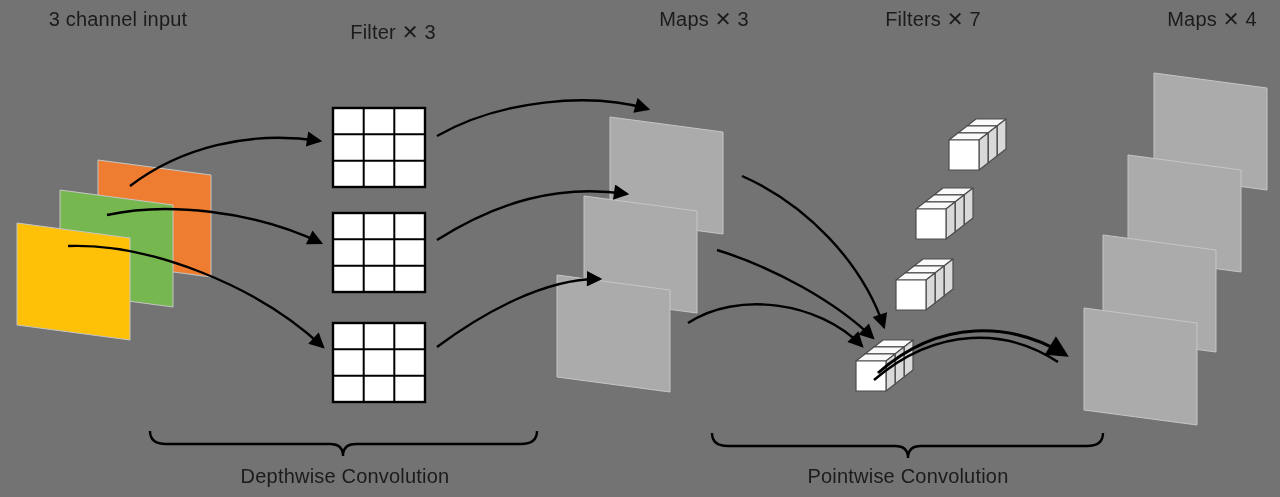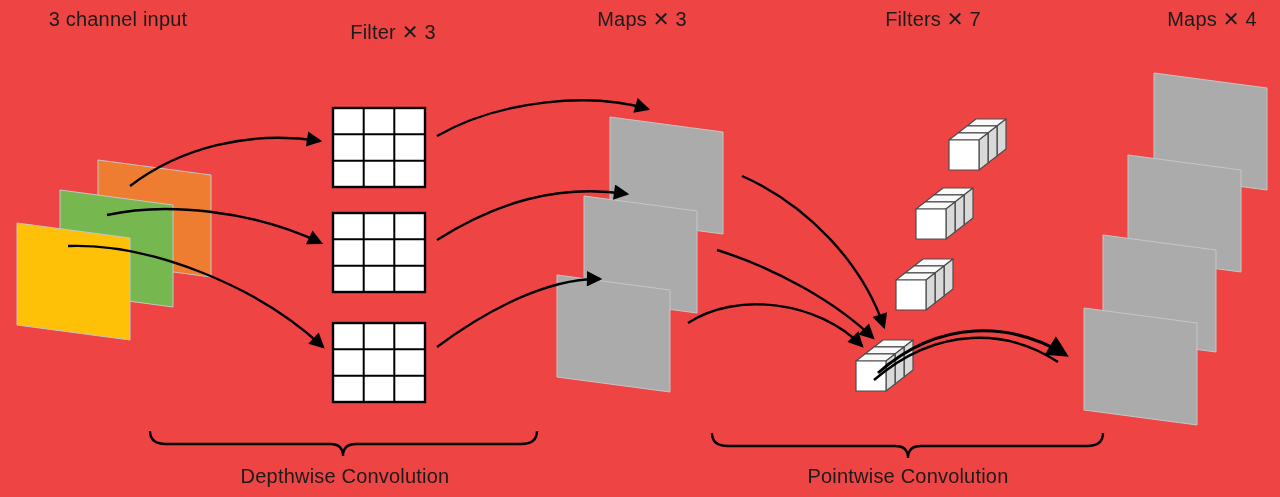--- a/index.html
+++ b/index.html
@@ -1,20 +1,20 @@
 <!DOCTYPE html>
 <html style="--channel-orange: #EE7D31; --channel-green: #77B750; --channel-yellow: #FFC008; --map-gray: #ABABAB; --arrow: #000000; --grid-line: #000000; --grid-fill: #FFFFFF; --sheet-edge: #C6C6C6; --cube-front: #FFFFFF; --cube-top: #FAFAFA; --cube-side: #D9D9D9; --cube-edge: #4D4D4D; --text: #1B1B1B;"><head>
 <meta charset="utf-8">
 <style>
   html, body { margin: 0; padding: 0; background: #ffffff; }
   .canvas {
     position: relative;
     width: 1280px;
     height: 497px;
-    background: #ef4444;
+    background: #737373;
     overflow: hidden;
     font-family: "Liberation Sans", "DejaVu Sans", sans-serif;
   }
   .diagram-svg { position: absolute; left: 0; top: 0; }
   .lbl {
     position: absolute;
     transform: translateX(-50%);
     white-space: nowrap;
     color: var(--text, #1b1b1b);
     font-size: 20px;
@@ -138,19 +138,19 @@
     </g>
 
     <g>
       <path class="brace" d="M150,431 C150,440 155,444 166,444 L330,444 C338,444 343,447 343,456 C343,447 348,444 356,444 L521,444 C532,444 537,440 537,431"></path>
       <path class="brace" d="M712,433 C712,442 717,446 728,446 L895,446 C903,446 908,449 908,458 C908,449 913,446 921,446 L1087,446 C1098,446 1103,442 1103,433"></path>
     </g>
   </svg>
 
   <div class="lbl" style="left:118px; top:8px;">3 channel input</div>
   <div class="lbl" style="left:393px; top:21px;">Filter ✕ 3</div>
-  <div class="lbl" style="left:642px; top:8px;">Maps ✕ 3</div>
+  <div class="lbl" style="left:704px; top:8px;">Maps ✕ 3</div>
   <div class="lbl" style="left:933px; top:8px;">Filters ✕ 7</div>
   <div class="lbl" style="left:1212px; top:8px;">Maps ✕ 4</div>
   <div class="lbl stage-lbl" style="left:908px; top:465px;">Pointwise Convolution</div>
   <div class="lbl stage-lbl" style="left:345px; top:465px;">Depthwise Convolution</div>
 
 </div>
 
 </body></html>

